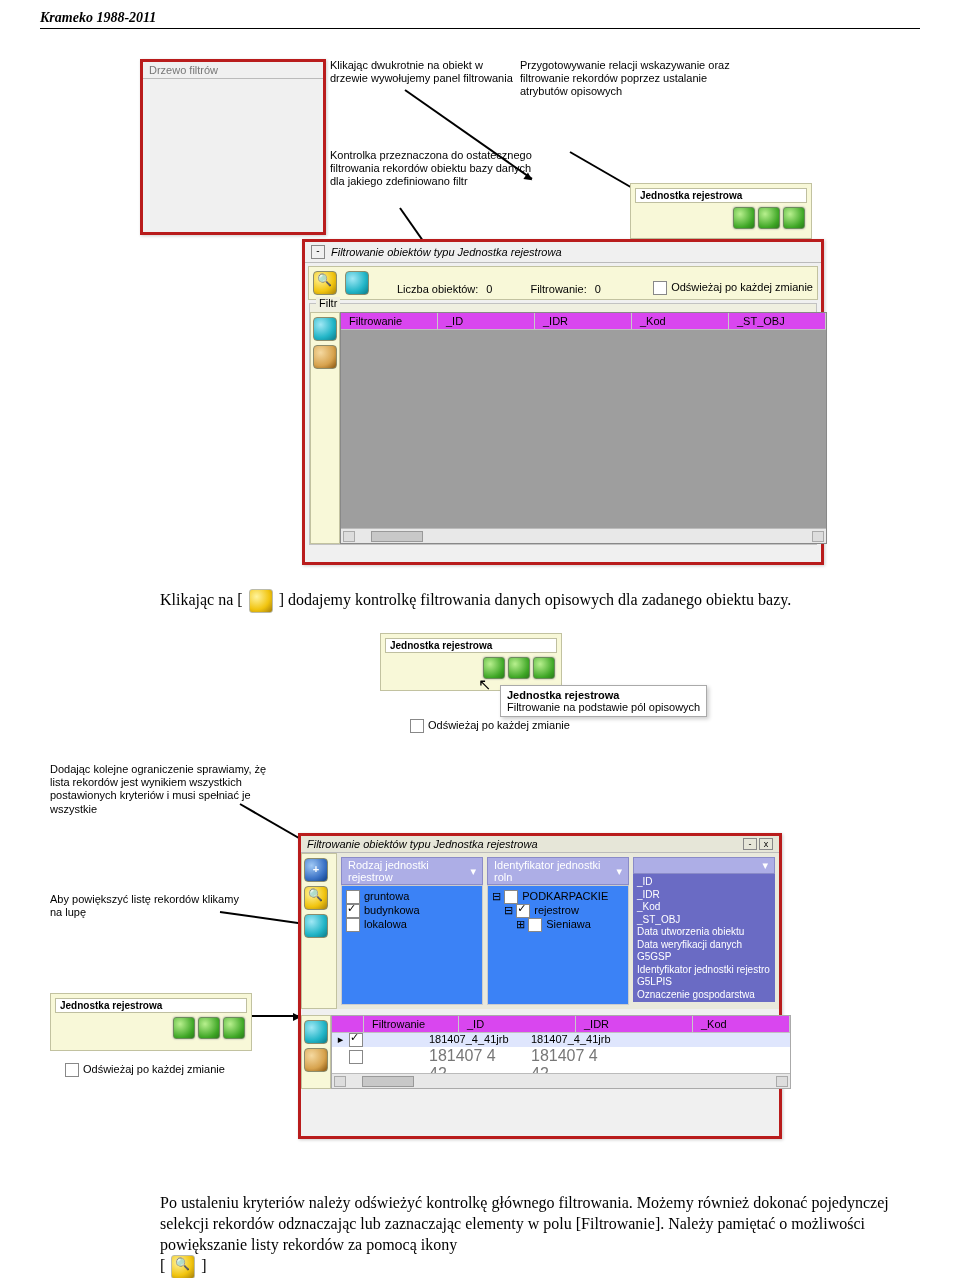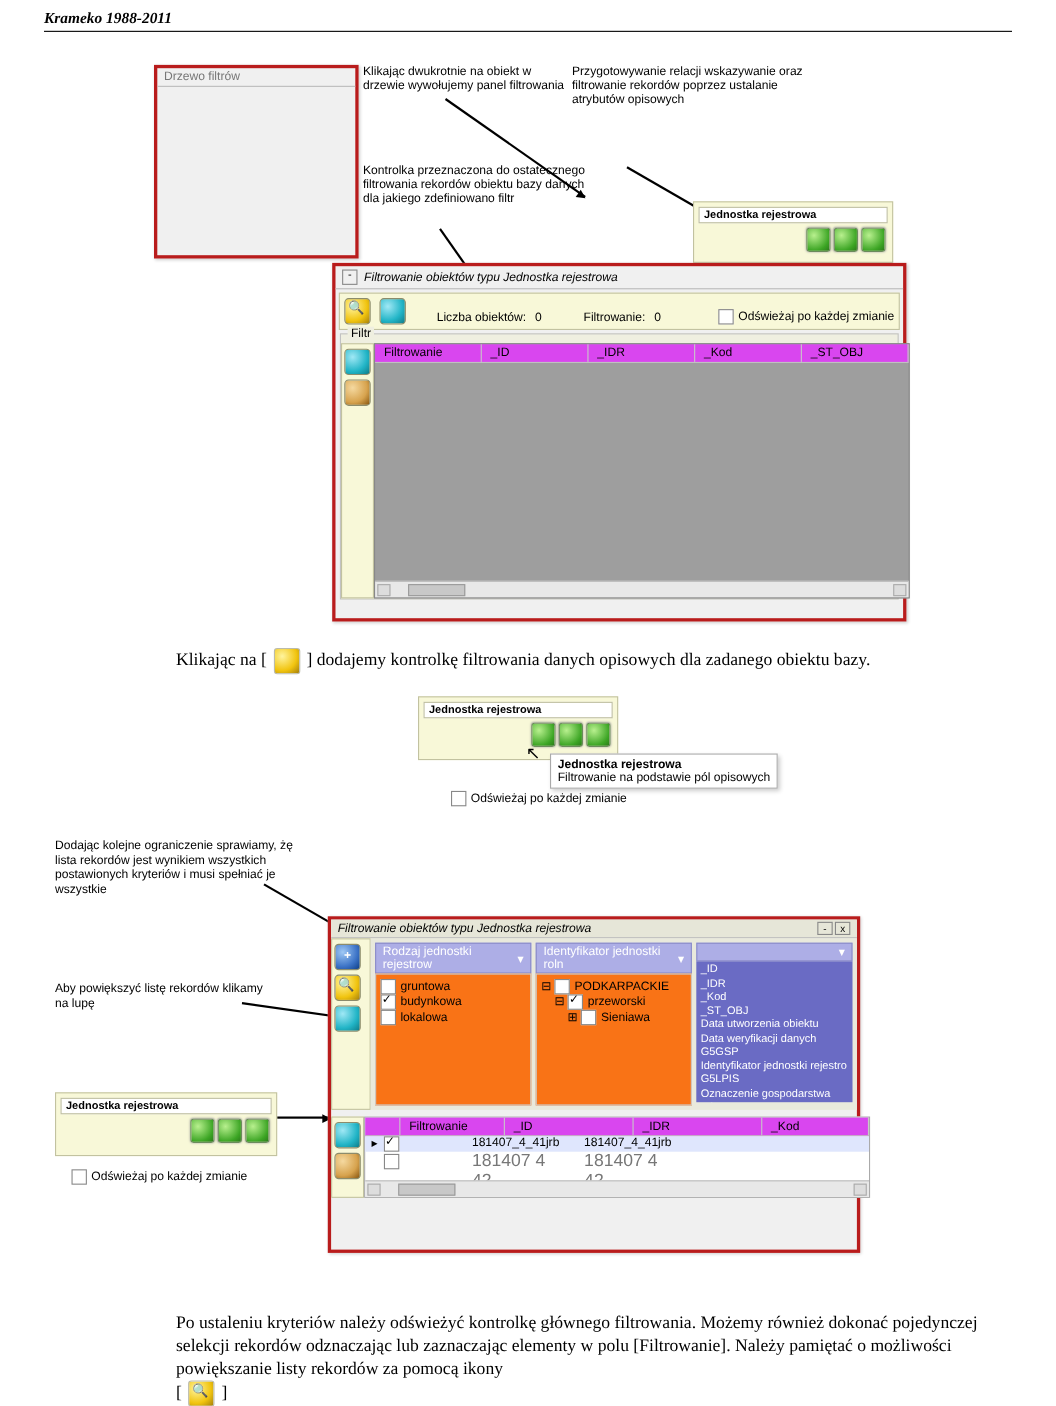--- a/index.html
+++ b/index.html
@@ -65,21 +65,21 @@
   .inline-mag::after{content:"🔍"; position:absolute; left:3px; top:1px; font-size:12px;}
   .groupbox-label{position:absolute; top:-7px; left:6px; background:inherit; padding:0 3px; font-size:11px;}
   .tablehdr{ background:#d946ef; border-bottom:1px solid #c0c0c0; font-size:11px; display:flex;}
   .tablehdr span{ padding:2px 8px; border-right:1px solid #c8c8c8;}
   .scroll-x{ position:absolute; left:0; right:0; bottom:0; height:14px; background:#e8e8e8; border-top:1px solid #bbb;}
   .scroll-x::before{content:""; position:absolute; left:2px; top:2px; width:10px; height:9px; background:#ddd; border:1px solid #aaa;}
   .scroll-x::after{content:""; position:absolute; right:2px; top:2px; width:10px; height:9px; background:#ddd; border:1px solid #aaa;}
   .scroll-xthumb{position:absolute; left:30px; top:2px; width:50px; height:9px; background:#c8c8c8; border:1px solid #999;}
   .tooltip{ position:absolute; background:#fff; border:1px solid #aaa; box-shadow:2px 2px 4px rgba(0,0,0,0.2); padding:3px 6px; font-size:11px;}
   .purpleBox{ background:#adaee6; border:1px solid #8a8bc8; color:#fff; padding:1px 6px; font-size:11px; display:flex; align-items:center; justify-content:space-between;}
-  .whiteBox{ background:#f97316; border:1px solid #ccc; padding:4px; font-size:11px;}
+  .whiteBox{ background:#3b82f6; border:1px solid #ccc; padding:4px; font-size:11px;}
   .darkPurple{ background:#6a6bc4; color:#fff; padding:2px 4px; font-size:10px; line-height:1.25;}
   .cursor{position:absolute; font-size:16px;}
 </style>
 </head>
 <body>
 
 <div class="page">
   <div class="header-line">Krameko 1988-2011</div>
 
   <div class="figure fig1">
@@ -218,21 +218,21 @@
               <div><span class="checkbox"></span><span>lokalowa</span></div>
             </div>
           </div>
           <div style="flex:1;">
             <div class="purpleBox">
                 <span>Identyfikator jednostki roln</span>
                 <span>▾</span>
               </div>
             <div class="whiteBox" style="height:110px;">
               <div>⊟ <span class="checkbox"></span><span>PODKARPACKIE</span></div>
-              <div style="padding-left:12px;">⊟ <span class="checkbox checked"></span><span>przeworski</span></div>
+              <div style="padding-left:12px;">⊟ <span class="checkbox checked"></span><span>rejestrow</span></div>
               <div style="padding-left:24px;">⊞ <span class="checkbox"></span><span>Sieniawa</span></div>
             </div>
           </div>
           <div style="flex:1;">
             <div class="purpleBox">
                 <span>&nbsp;</span>
                 <span>▾</span>
               </div>
             <div class="darkPurple" style="height:124px; overflow:hidden;">
               <div>_ID</div>

